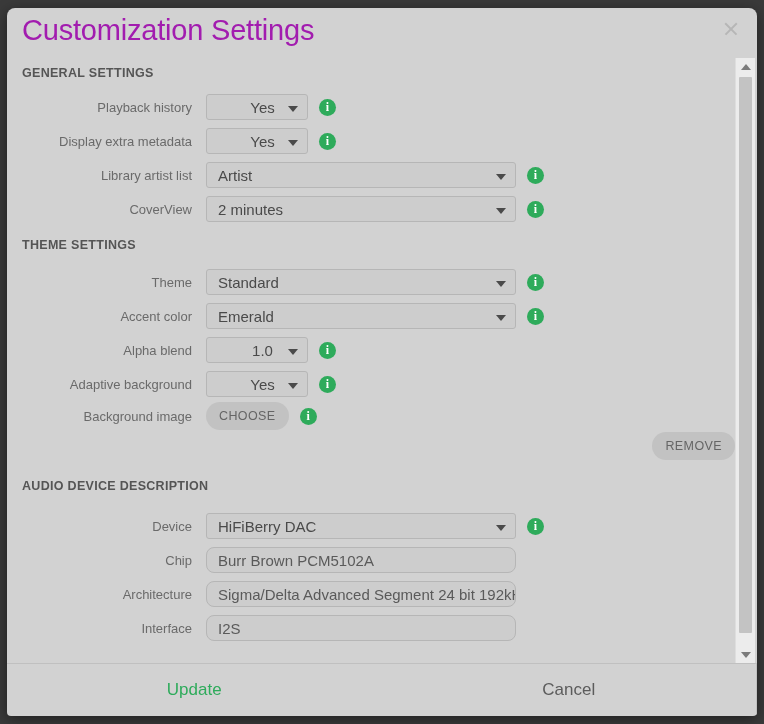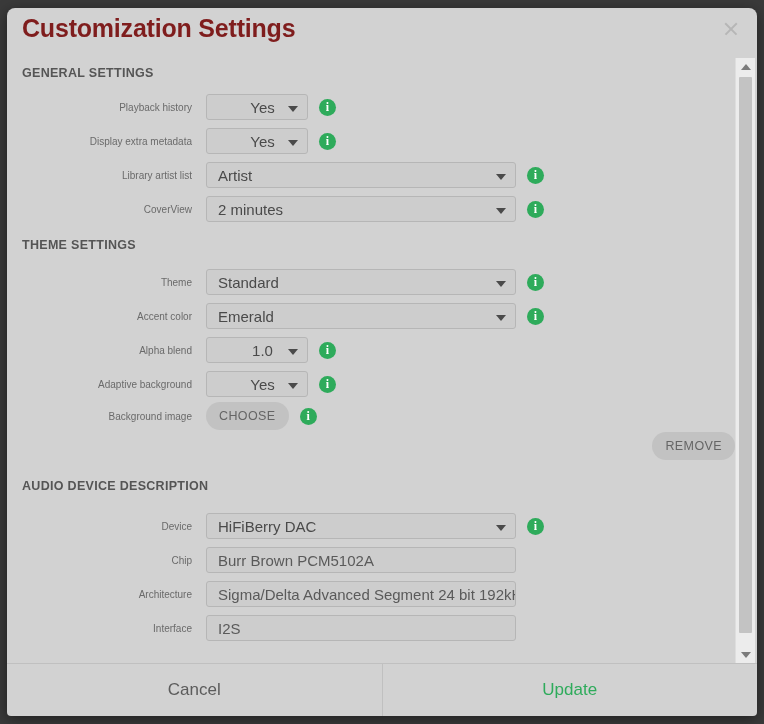--- a/index.html
+++ b/index.html
@@ -53,23 +53,23 @@
 
   .title-bar {
     position: relative;
     height: 48px;
     flex: 0 0 auto;
   }
   .dialog-title {
     position: absolute;
     left: 15px;
     top: 6px;
-    font-size: 25px;
-    font-weight: 700;
-    color: #7f1d1d;
+    font-size: 29px;
+    font-weight: 400;
+    color: #a21caf;
     letter-spacing: -0.2px;
   }
   .close-icon {
     position: absolute;
     right: 17px;
     top: 12px;
     width: 18px;
     height: 18px;
     opacity: 0.22;
     cursor: pointer;
@@ -112,21 +112,21 @@
 
   .row {
     display: flex;
     align-items: center;
     height: 34px;
   }
   .row-label {
     width: 199px;
     text-align: right;
     padding-right: 14px;
-    font-size: 10px;
+    font-size: 13px;
     color: #6a6a6a;
     box-sizing: border-box;
     white-space: nowrap;
   }
 
   .select {
     position: relative;
     height: 26px;
     background: #cdcdcd;
     border: 1px solid #b6b6b6;
@@ -149,21 +149,21 @@
     border-top: 6px solid #4a4a4a;
   }
   .sel-sm  { width: 102px; justify-content: center; }
   .sel-lg  { width: 310px; }
 
   .text-field {
     height: 26px;
     width: 310px;
     background: #cdcdcd;
     border: 1px solid #b6b6b6;
-    border-radius: 3px;
+    border-radius: 8px;
     display: flex;
     align-items: center;
     font-size: 15px;
     color: #5a5a5a;
     padding: 0 0 0 11px;
     box-sizing: border-box;
     overflow: hidden;
     white-space: nowrap;
     cursor: text;
   }
@@ -397,17 +397,17 @@
           <i></i>
         </div>
       <div class="sb-thumb"></div>
       <div class="sb-arrow sb-down">
           <i></i>
         </div>
     </div>
   </div>
 
   <div class="footer">
+    <button class="footer-btn" id="update-button">Update</button>
     <button class="footer-btn" id="cancel-button">Cancel</button>
-    <button class="footer-btn" id="update-button">Update</button>
   </div>
 
 </div>
 
 </body></html>

